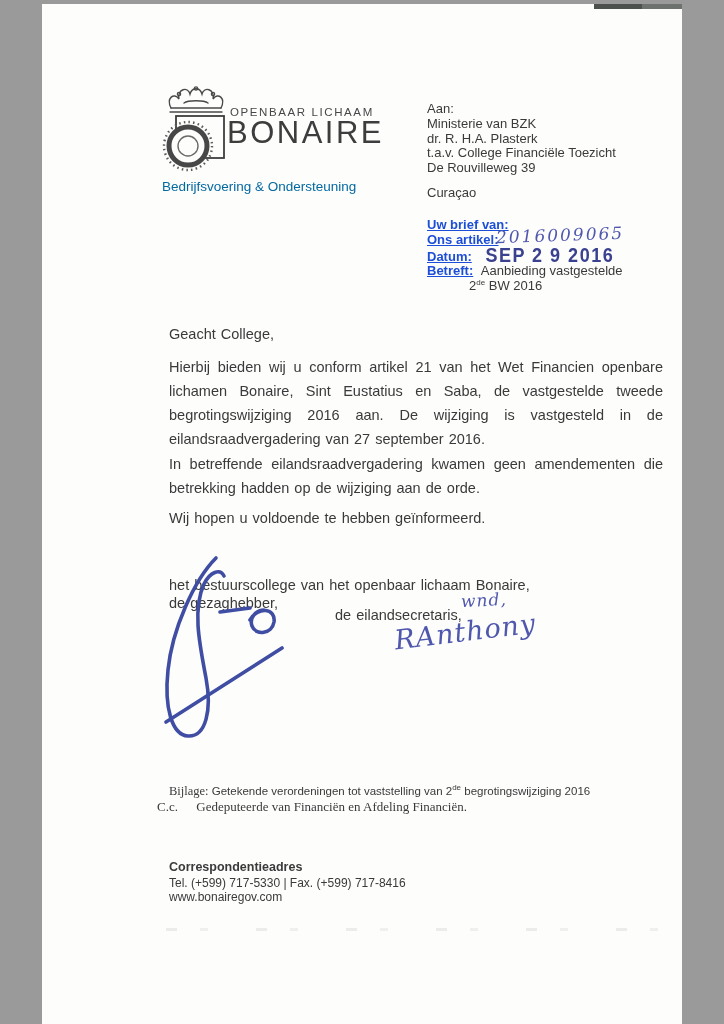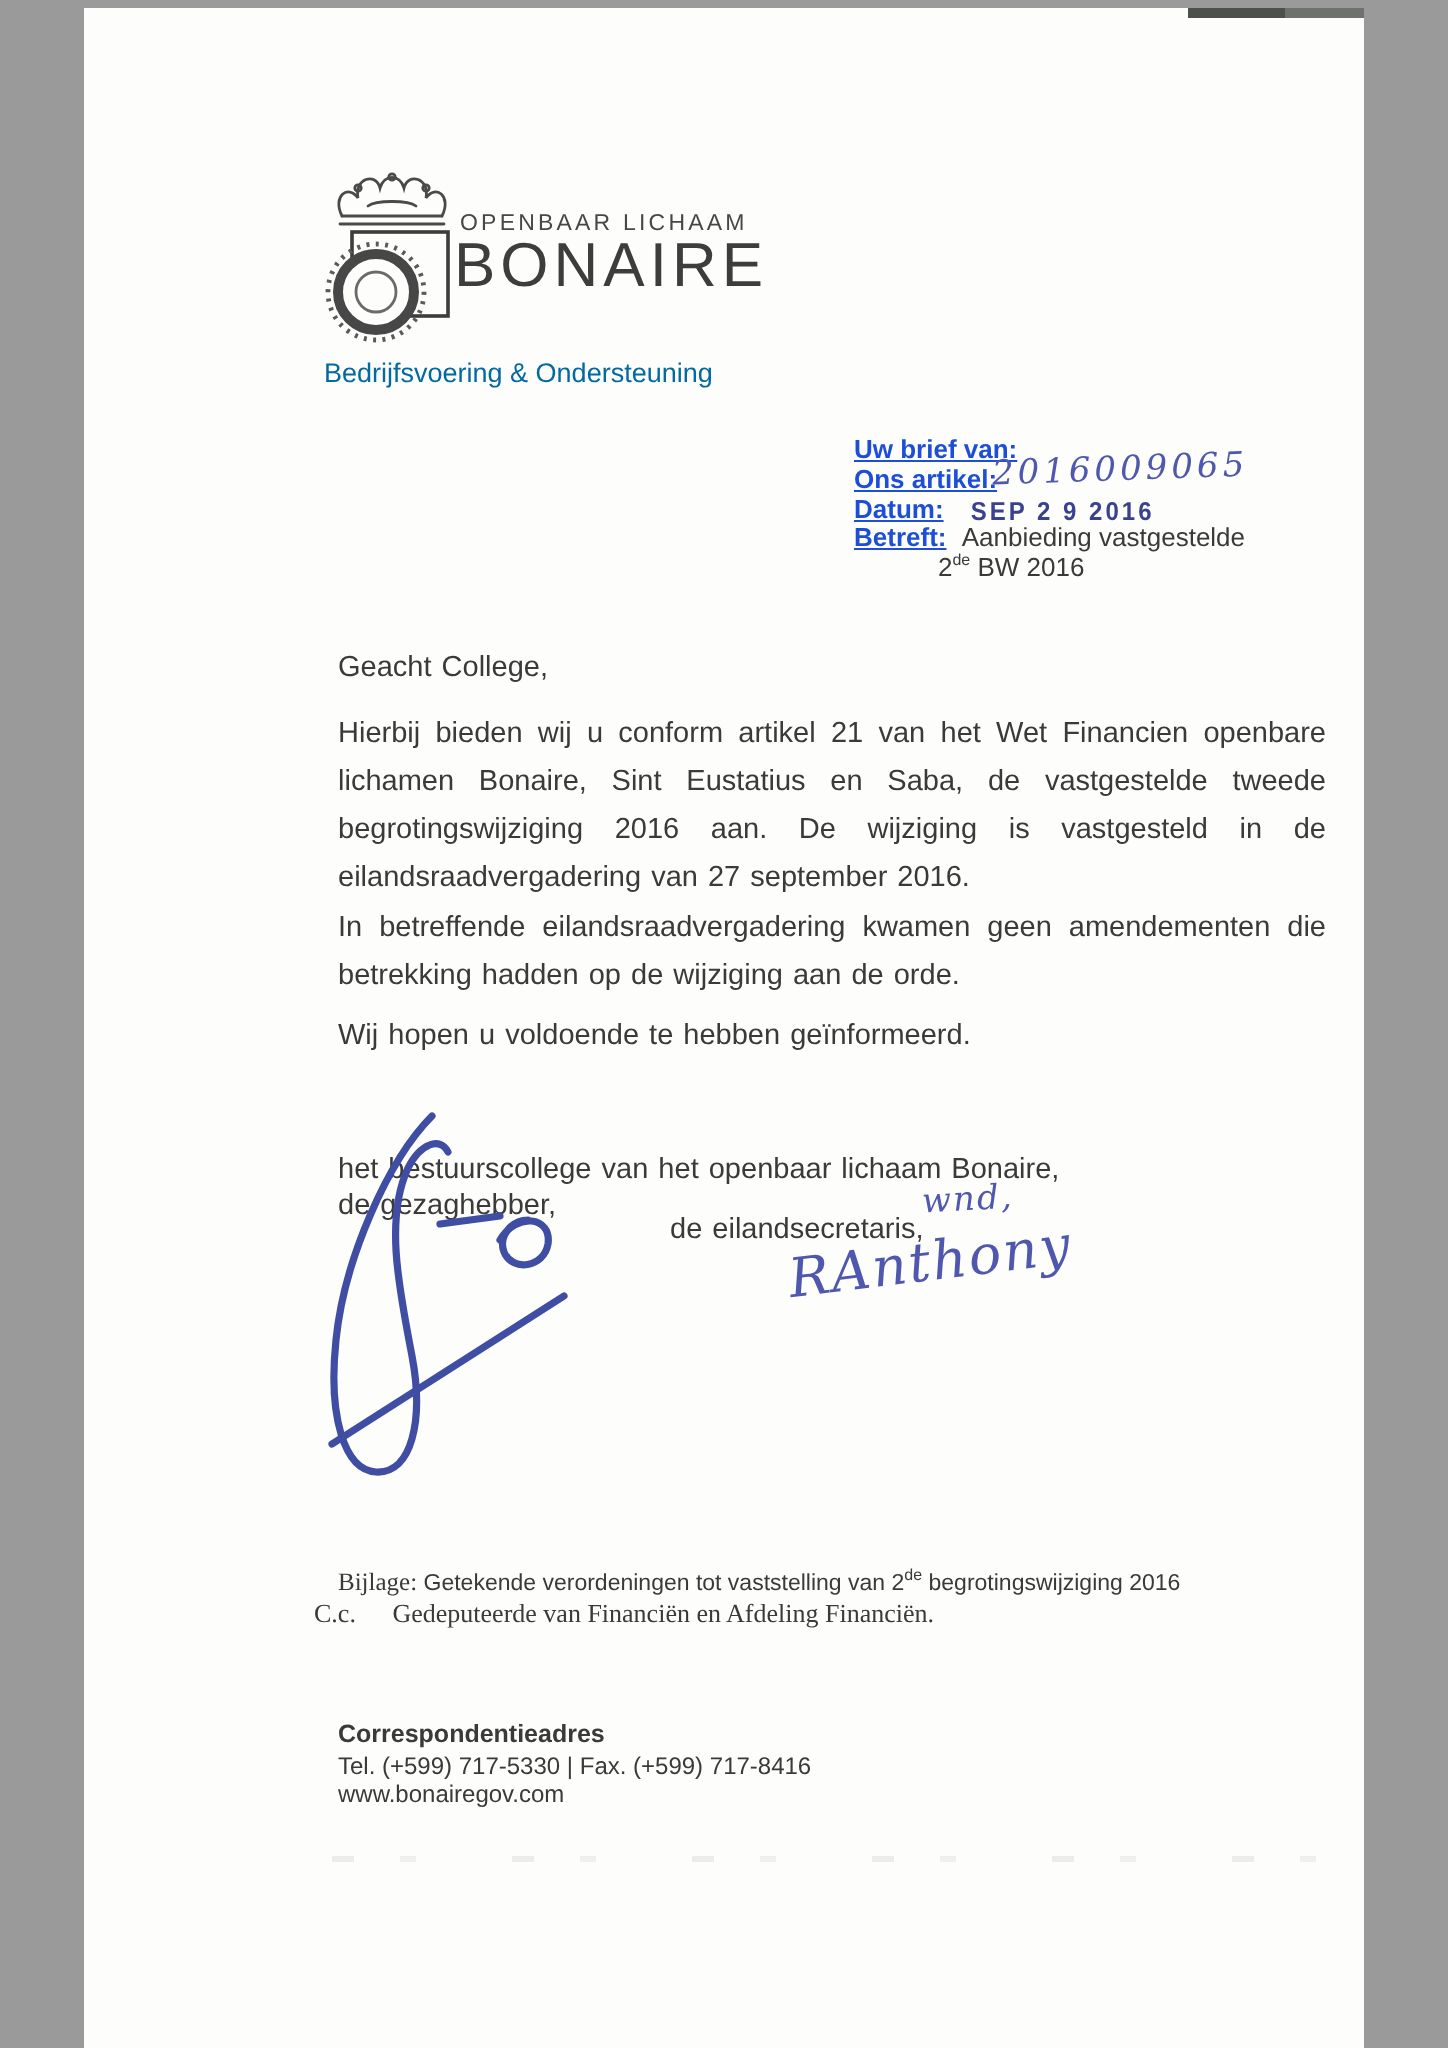--- a/index.html
+++ b/index.html
@@ -33,21 +33,21 @@
   .hand{
     font-family:"DejaVu Serif", serif;font-style:italic;
     color:var(--ink_blue,#5560b2);
   }
   .ons-nummer-value{
     position:absolute;left:69px;top:-5px;font-size:17px;letter-spacing:2px;
     transform:rotate(-2deg);
   }
   .stamp{
     display:inline-block;margin-left:10px;
-    font-weight:700;font-size:12px;letter-spacing:1.5px;
+    font-weight:700;font-size:18px;letter-spacing:1.5px;
     color:var(--stamp_blue,#3a418f);
     transform:scaleY(1.08);transform-origin:left top;
   }
   .betreft-val{margin-left:4px;}
   .betreft-line2{margin-left:42px;}
   sup{font-size:8px;vertical-align:super;line-height:0;}
   
   .body-col{left:127px;width:494px;font-size:14.5px;line-height:24px;word-spacing:1px;}
   .just{text-align:justify;}
   .salutation{top:318px;}
@@ -100,20 +100,28 @@
 
       <circle cx="28" cy="60" r="24" fill="none" stroke="#5a5a5a" stroke-width="2.4" stroke-dasharray="1.5 3.2"></circle>
       <circle cx="28" cy="60" r="19" fill="#fdfdfc" stroke="#474747" stroke-width="5"></circle>
       <circle cx="28" cy="60" r="10" fill="#fdfdfc" stroke="#6a6a6a" stroke-width="1.4"></circle>
     </svg>
   </div>
   <div class="abs org-small">OPENBAAR LICHAAM</div>
   <div class="abs org-large">BONAIRE</div>
   <div class="abs department">Bedrijfsvoering &amp; Ondersteuning</div>
 
+  <div class="abs recipient">
+    <div>Aan:</div>
+    <div>Ministerie van BZK</div>
+    <div>dr. R. H.A. Plasterk</div>
+    <div>t.a.v. College Financiële Toezicht</div>
+    <div>De Rouvilleweg 39</div>
+    <div class="city">Curaçao</div>
+  </div>
 
   <div class="abs refblock">
     <div class="ref-row">
       <b>Uw brief van:</b>
     </div>
     <div class="ref-row" style="position:relative;">
       <b>Ons artikel:</b>
       <span class="hand ons-nummer-value">2016009065</span>
     </div>
     <div class="ref-row">

